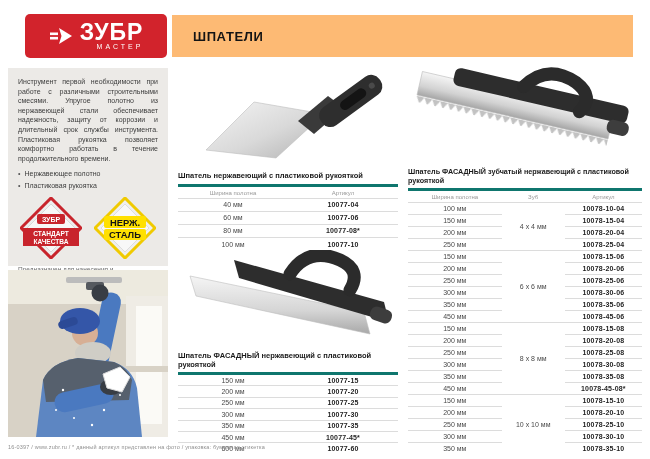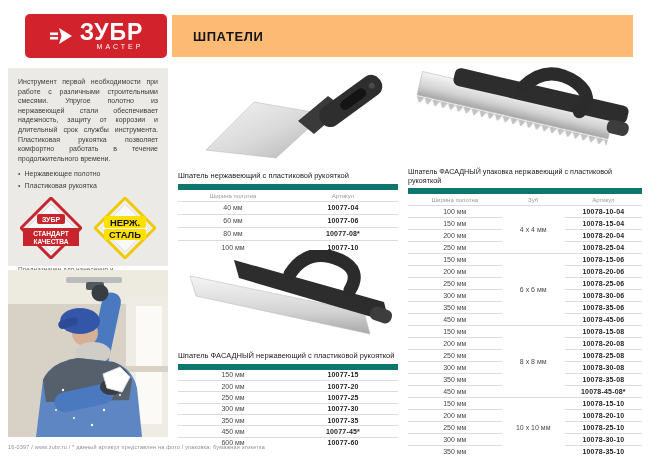--- a/index.html
+++ b/index.html
@@ -28,21 +28,21 @@
   
   .prod1{position:absolute;left:178px;top:64px;width:220px;height:104px}
   .prod2{position:absolute;left:178px;top:250px;width:220px;height:99px}
   .prod3{position:absolute;left:408px;top:56px;width:234px;height:108px}
 
   
   .tbl{position:absolute}
   .tbl1{left:178px;top:172px;width:220px}
   .tbl2{left:178px;top:352px;width:220px}
   .tbl3{left:408px;top:168px;width:234px}
-  .tbl-title{font-size:7.5px;font-weight:normal;color:#1a1a1a;padding-bottom:3px;border-bottom:6px solid #0f766e;line-height:8.5px}
+  .tbl-title{font-size:7.5px;font-weight:bold;color:#1a1a1a;padding-bottom:3px;border-bottom:3px solid #0f766e;line-height:8.5px}
   .tbl3 .tbl-title{font-size:7.2px}
   table{width:100%;border-collapse:collapse;table-layout:fixed}
   th{font-size:6px;font-weight:normal;color:#999;padding:3px 0 2px;text-align:center;line-height:1}
   td{font-size:7px;color:#4a4a4a;text-align:center;border-top:1px solid #dcdcdc;line-height:1;vertical-align:middle}
   .tbl1 td{padding:2.6px 0}
   .tbl2 td{padding:1.7px 0}
   .tbl3 td{padding:2px 0}
   .no-head tbody tr:first-child td{border-top:none}
   td.art{font-weight:bold;color:#1f1f1f;letter-spacing:.2px}
 
@@ -255,21 +255,21 @@
     <g transform="rotate(13 110 55)">
       <rect x="8" y="38" width="196" height="24" fill="url(#steel3)" stroke="#bdbdbd" stroke-width=".6"></rect>
       <rect x="8" y="62" width="196" height="7" fill="url(#teeth)"></rect>
       <rect x="40" y="26" width="178" height="18" rx="6" fill="#2d2d2d"></rect>
       <path d="M110,30 Q128,2 160,14 Q182,24 170,42" fill="none" stroke="#2b2b2b" stroke-width="13" stroke-linecap="round"></path>
       <rect x="200" y="42" width="22" height="14" rx="6" fill="#3d3d3d"></rect>
     </g>
   </svg>
 
   <div class="tbl tbl3">
-    <div class="tbl-title">Шпатель ФАСАДНЫЙ упаковка нержавеющий с пластиковой рукояткой</div>
+    <div class="tbl-title">Шпатель ФАСАДНЫЙ зубчатый нержавеющий с пластиковой рукояткой</div>
     <table>
       <colgroup>
           <col style="width:40%">
           <col style="width:27%">
           <col style="width:33%">
         </colgroup>
     <thead>
           <tr>
             <th>Ширина полотна</th>
             <th>Зуб</th>

